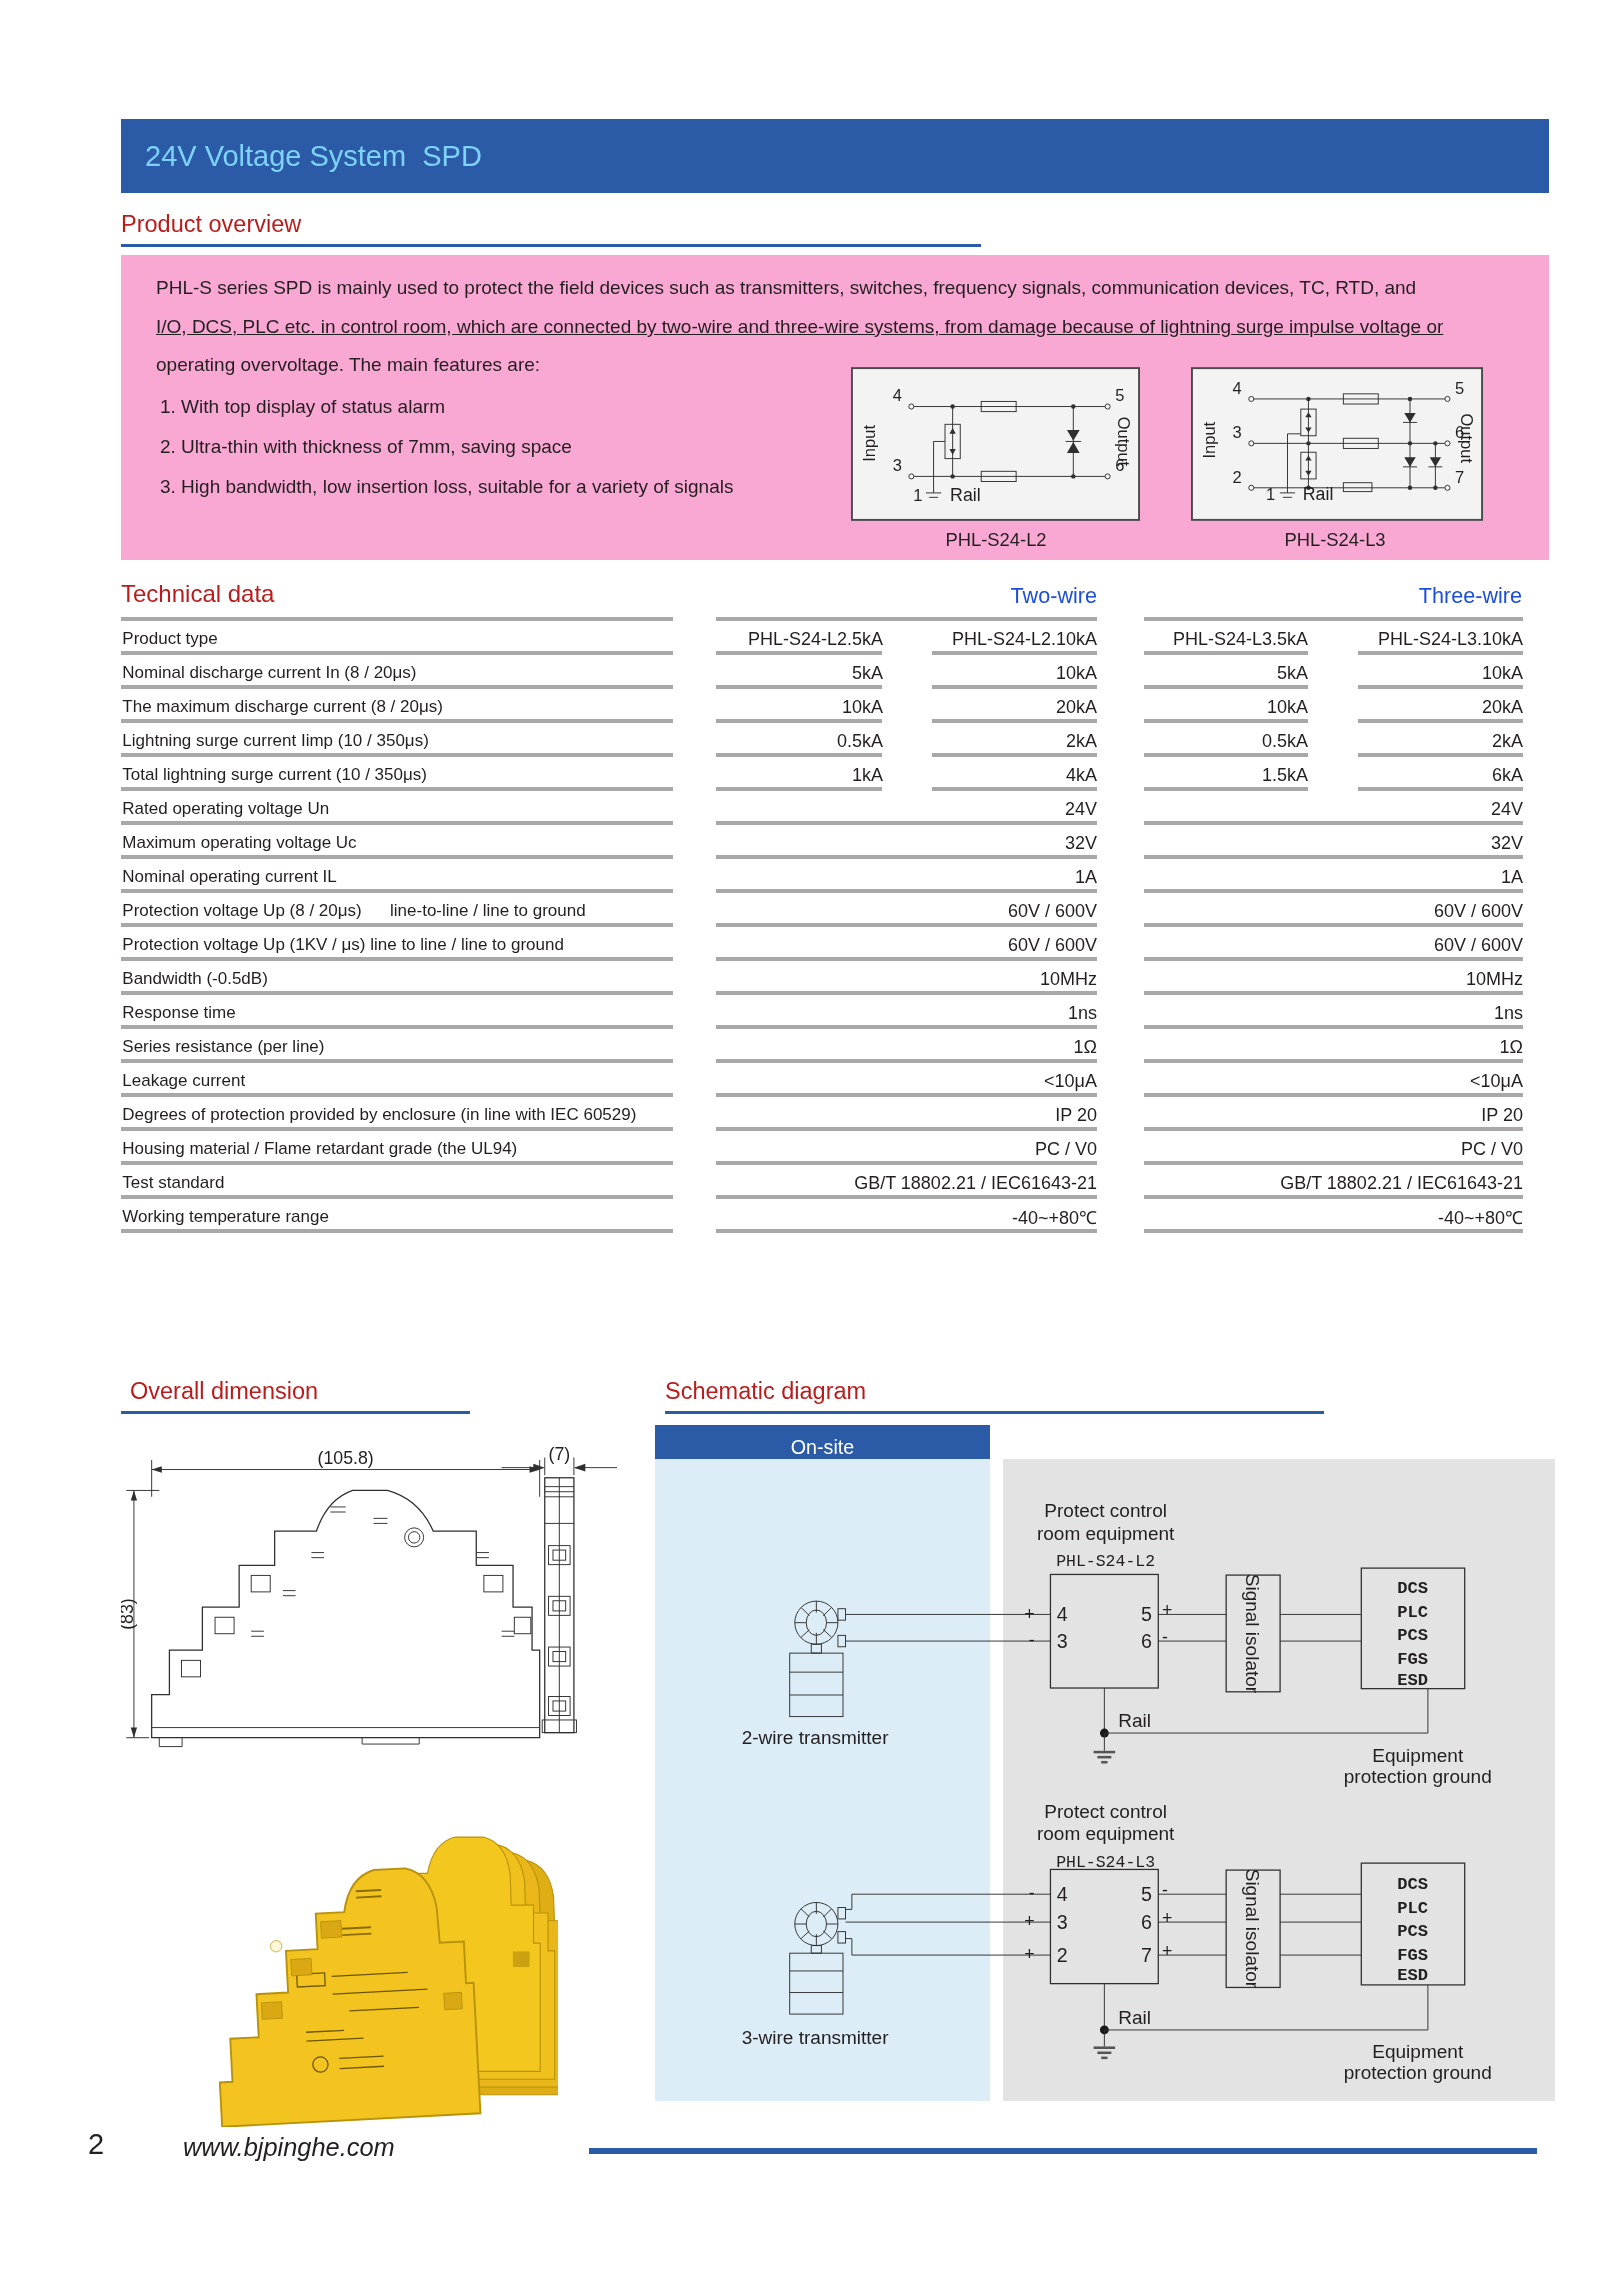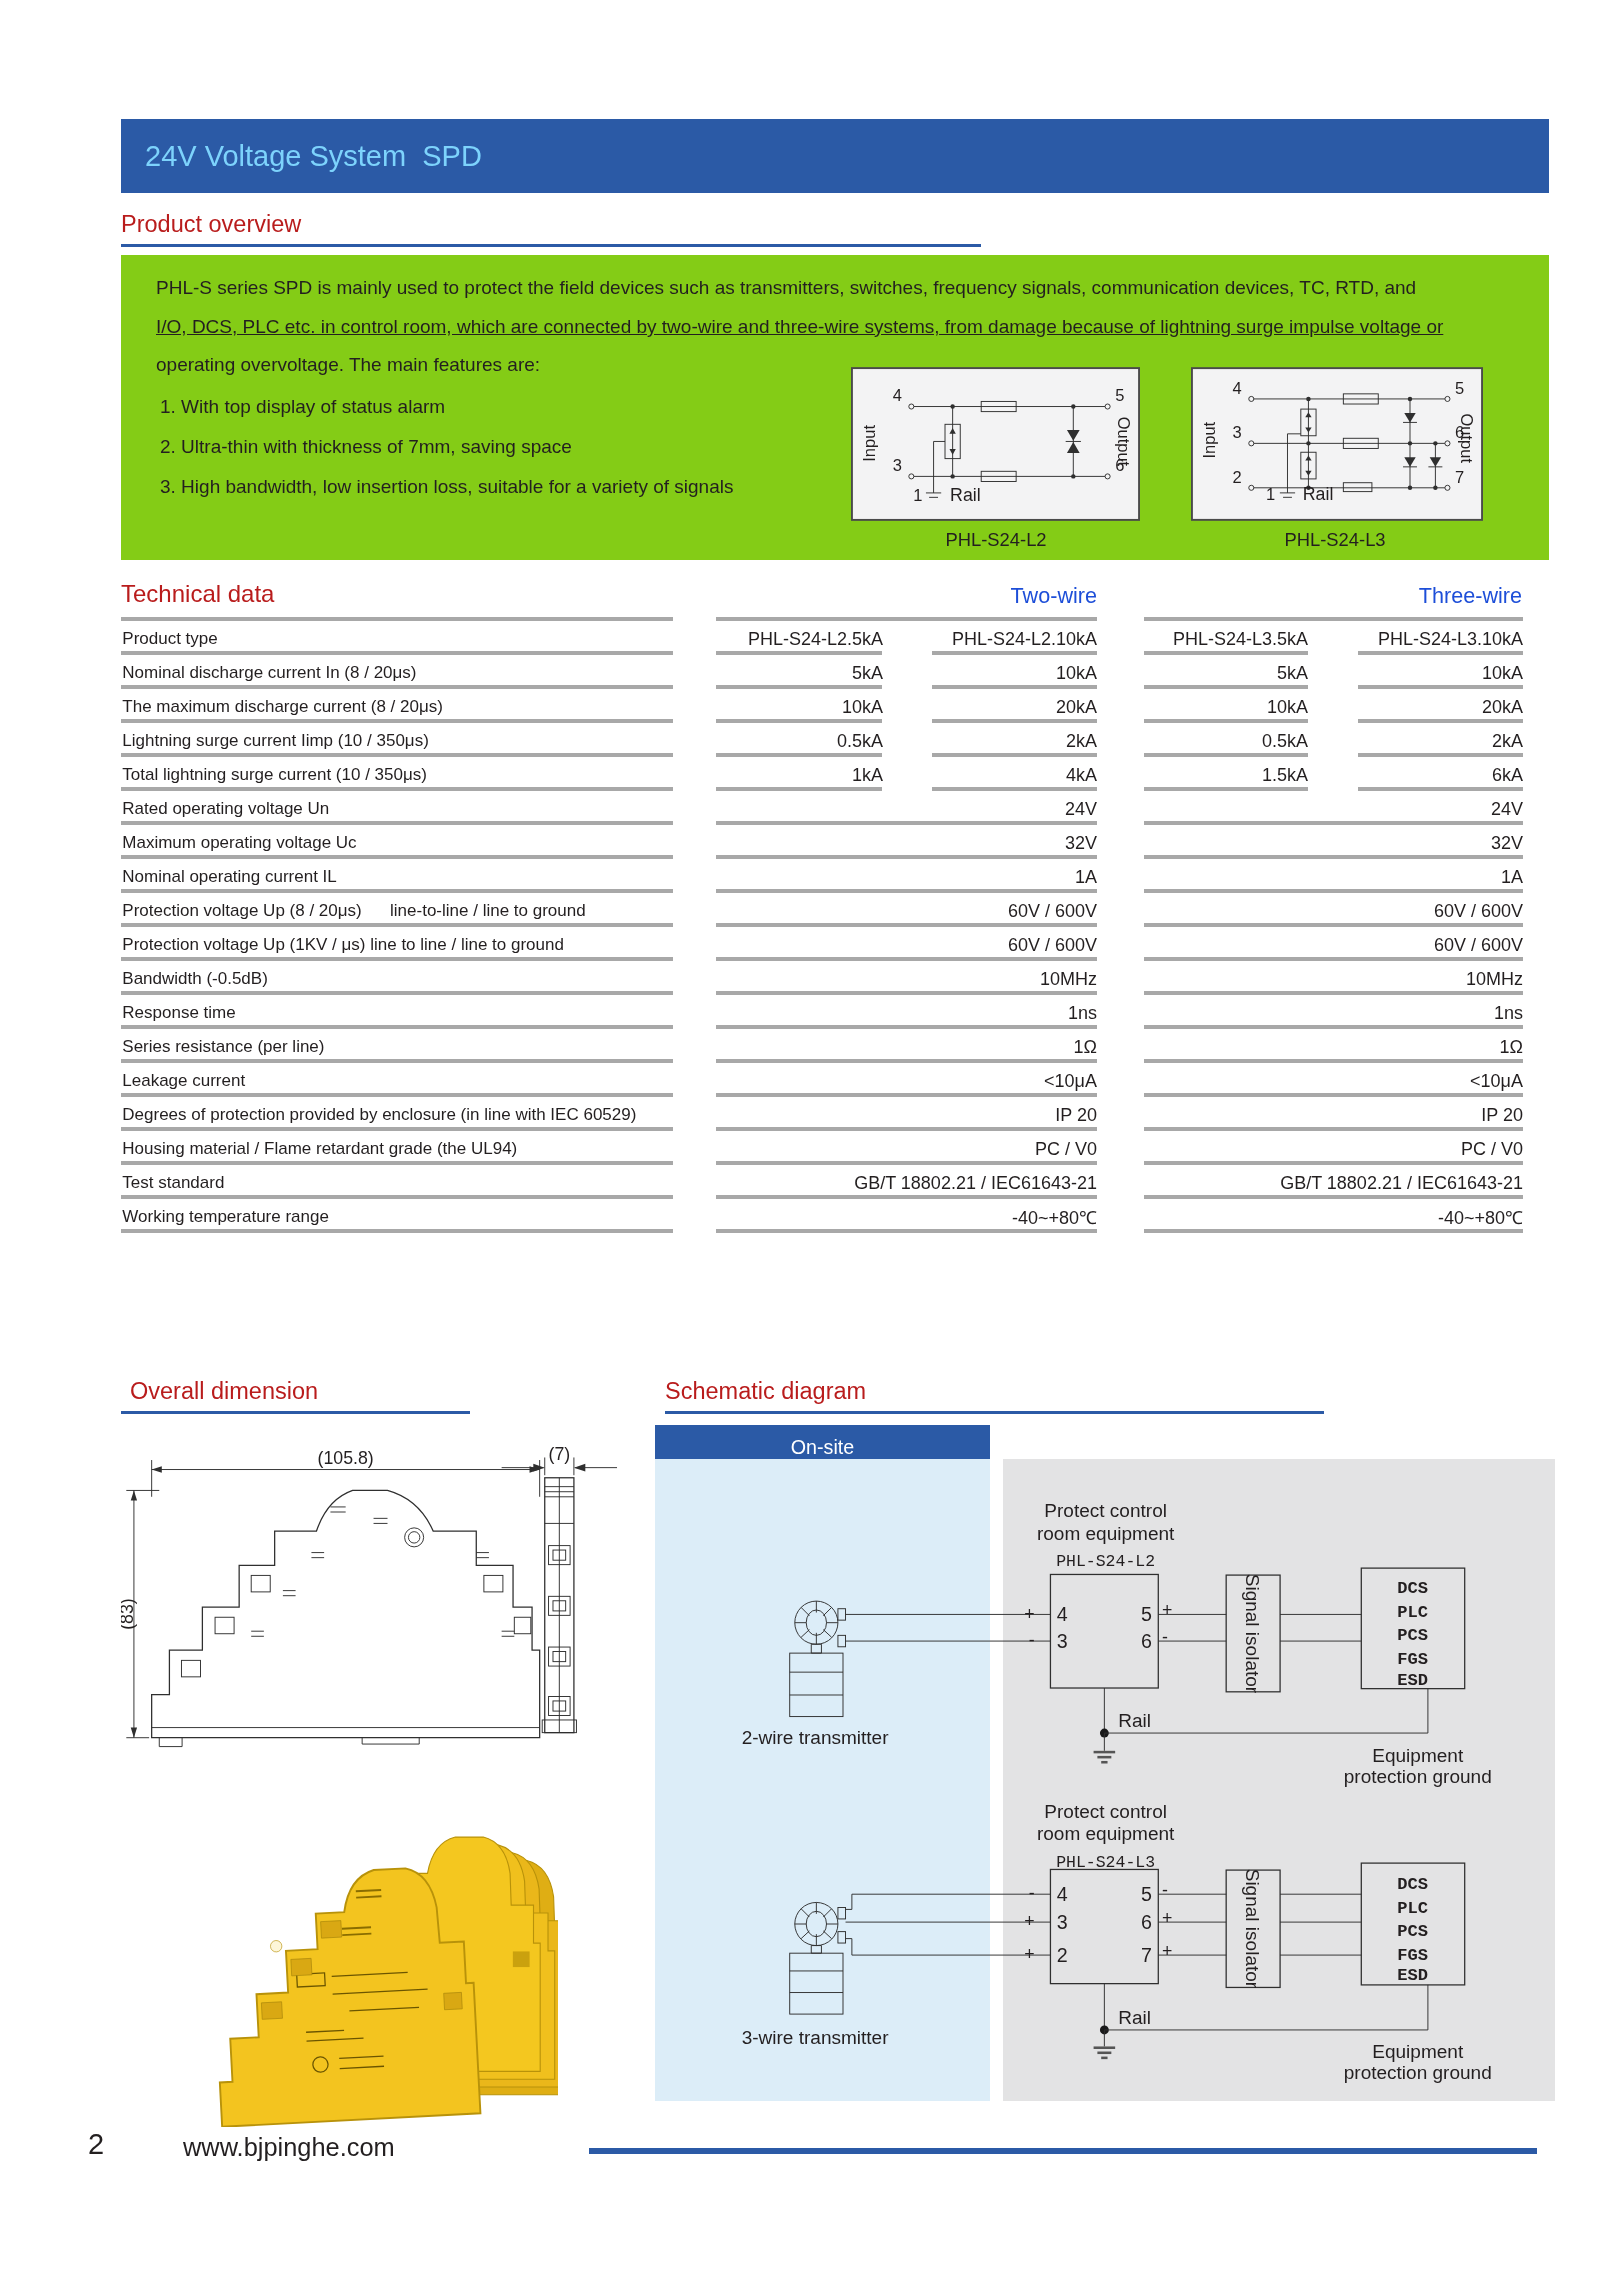--- a/index.html
+++ b/index.html
@@ -6,21 +6,21 @@
   .page{position:relative;width:1621px;height:2273px;background:#ffffff;overflow:hidden;
         font-family:"Liberation Sans",sans-serif;color:#231f20;}
   .abs{position:absolute;}
   
   .titlebar{left:121px;top:119px;width:1428px;height:74px;background:#2b5aa6;}
   .titlebar .t{position:absolute;left:24px;top:0;line-height:74px;font-size:29px;color:#7dd3fc;white-space:pre;}
   
   .h-blue{font-size:23.5px;color:#b91c1c;white-space:pre;}
   .underline{background:#2b5aa6;height:3.2px;}
   
-  .overview-box{left:121px;top:255px;width:1428px;height:305px;background:#84cc16;}
+  .overview-box{left:121px;top:255px;width:1428px;height:305px;background:#f9a8d4;}
   .ov-par{position:absolute;left:35px;font-size:19px;white-space:pre;color:#231f20;}
   .ov-feat{position:absolute;left:39px;font-size:19px;white-space:pre;color:#231f20;}
   .ckt{position:absolute;top:112px;}
   .ckt-label{position:absolute;top:274px;font-size:18.4px;text-align:center;width:292px;}
   
   .table{left:121px;top:579px;width:1403px;}
   .tbl-head{position:relative;height:38px;}
   .tbl-head .gh{position:absolute;top:3.8px;width:190px;text-align:right;font-size:21.6px;color:#1d4ed8;}
   .sep0{position:relative;height:3.8px;}
   .sepseg{position:absolute;top:0;height:3.8px;background:#a8a8a8;}
@@ -31,21 +31,21 @@
         font-size:18px;white-space:pre;}
   .tsep{position:absolute;bottom:0;height:3.8px;background:#a8a8a8;}
   
   .panel-onsite{left:655px;top:1459px;width:335px;height:642px;background:#dcedf8;}
   .panel-control{left:1003px;top:1459px;width:552px;height:642px;background:#e3e3e4;}
   .schbar{top:1425px;height:34px;background:#2b5aa6;color:#fff;font-size:19.7px;
           display:flex;align-items:flex-end;justify-content:center;}
   .schsvg{left:655px;top:1459px;}
   
   .pgnum{left:88px;top:2128px;font-size:29px;}
-  .website{left:183px;top:2133px;font-size:25.4px;}
+  .website{left:183px;top:2133px;font-size:25.4px;font-style:italic;}
   .footline{left:589px;top:2148px;width:948px;height:6.3px;background:#2b5aa6;}
   svg text{fill:#231f20;}
   .dk{stroke:#2f2f2f;stroke-width:2;fill:none;}
   .dk15{stroke:#2f2f2f;stroke-width:1.5;fill:none;}
 </style>
 </head>
 <body>
 
 <div class="page">
 

